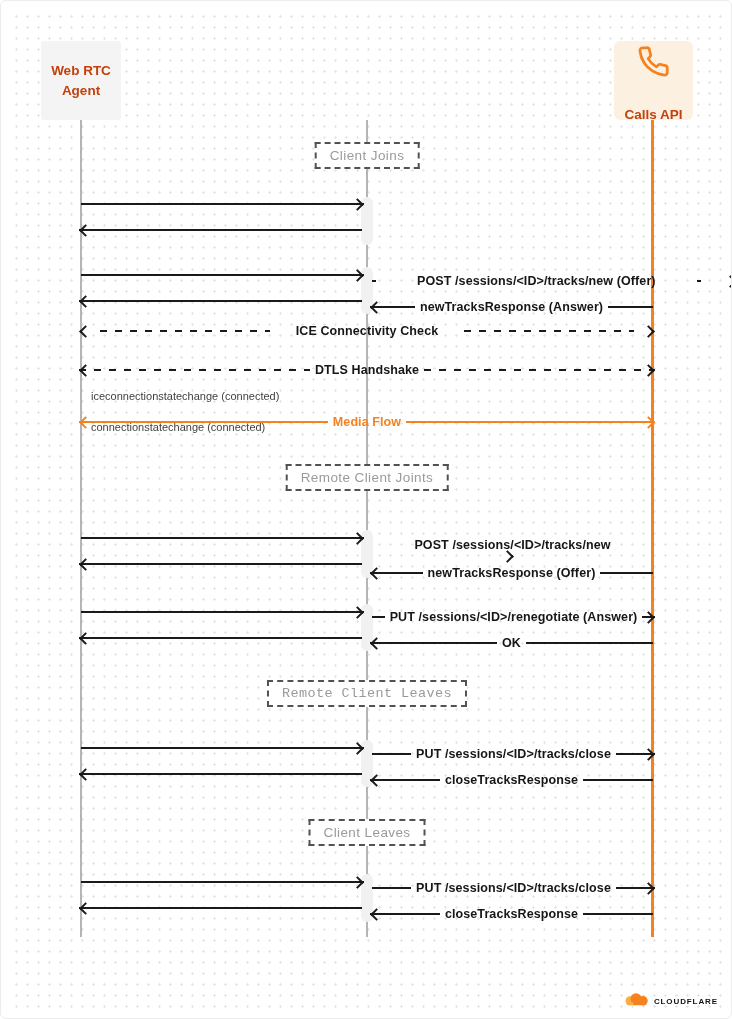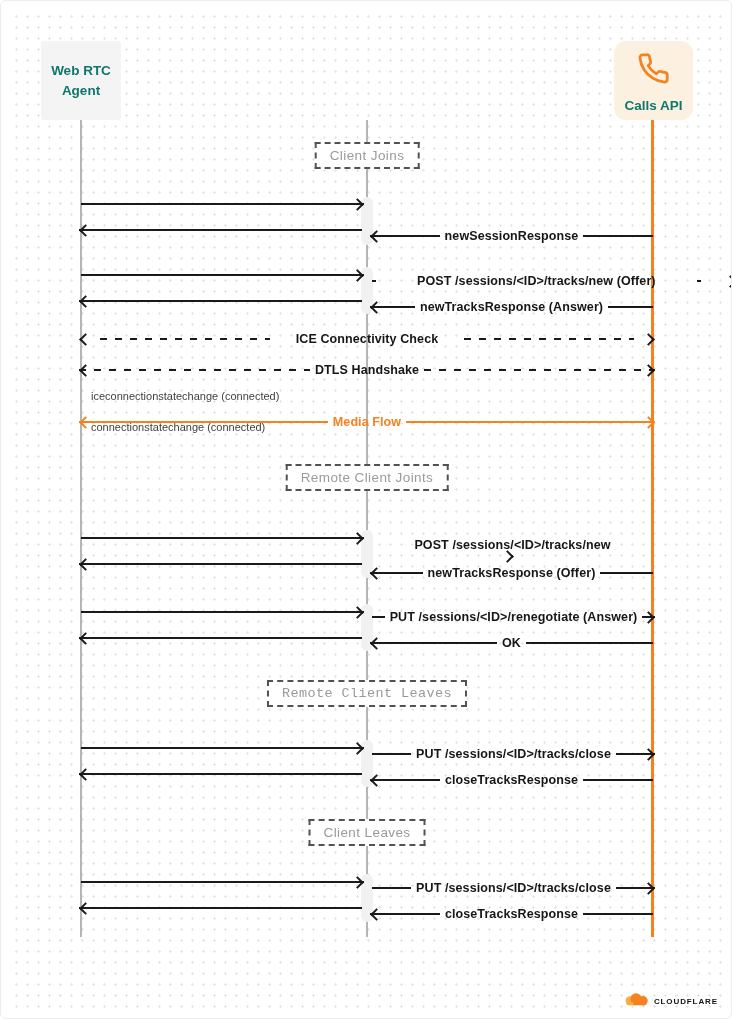--- a/index.html
+++ b/index.html
@@ -15,22 +15,22 @@
 
   
   .lifeline{position:absolute;top:119px;height:817px;width:2px;background:var(--lifeline);}
   .lifeline.orange{width:2.5px;background:var(--accent);}
 
   
   .act{position:absolute;left:360px;width:12px;background:#f1f1f2;border-radius:6px;}
 
   
   .actor{position:absolute;top:40px;height:79px;background:#f4f4f5;border-radius:3px;display:flex;flex-direction:column;align-items:center;justify-content:center;text-align:center;}
-  .actor .alabel{font-size:13.5px;font-weight:700;color:#0f766e;line-height:1.45;white-space:pre-line;}
-  .actor.calls{background:#fcf0e1;border-radius:12px;justify-content:flex-start;padding-top:11px;gap:7px;}
+  .actor .alabel{font-size:13.5px;font-weight:700;color:#c2410c;line-height:1.45;white-space:pre-line;}
+  .actor.calls{background:#fcf0e1;border-radius:6px;justify-content:flex-start;padding-top:4px;gap:23px;}
 
   
   .seg{position:absolute;height:12px;display:flex;align-items:center;}
   .l{left:80px;width:281px;}
   .r{left:371px;width:281px;}
   .f{left:80px;width:572px;}
   .ln{flex:1 1 auto;height:2.5px;min-width:4px;background:var(--arrow);}
   .dashln{flex:1 1 auto;height:2.5px;min-width:4px;background:repeating-linear-gradient(90deg,var(--arrow) 0 7px,transparent 7px 15px);}
   .chev{flex:0 0 auto;width:9px;height:9px;border-style:solid;border-color:var(--arrow);border-width:2.5px 2.5px 0 0;}
   .chev.cr{transform:rotate(45deg);margin-left:-11px;}
@@ -87,26 +87,20 @@
   <div class="phase" style="top:818px;">Client Leaves</div>
 
   <div class="seg l" style="top:197px;">
     <span class="ln"></span>
       <span class="chev cr"></span>
   </div>
   <div class="seg l" style="top:223px;">
     <span class="chev cl"></span>
       <span class="ln"></span>
   </div>
-  <div class="seg r" style="top:229px;">
-    <span class="chev cl"></span>
-      <span class="ln"></span>
-    <span class="mlabel">newSessionResponse</span>
-    <span class="ln"></span>
-  </div>
 
   <div class="seg l" style="top:268px;">
     <span class="ln"></span>
       <span class="chev cr"></span>
   </div>
   <div class="seg r" style="top:274px;gap:36px;">
     <span class="ln"></span>
     <span class="mlabel">POST /sessions/&lt;ID&gt;/tracks/new (Offer)</span>
     <span class="ln"></span>
       <span class="chev cr"></span>
@@ -115,21 +109,21 @@
     <span class="chev cl"></span>
       <span class="ln"></span>
   </div>
   <div class="seg r" style="top:300px;">
     <span class="chev cl"></span>
       <span class="ln"></span>
     <span class="mlabel">newTracksResponse (Answer)</span>
     <span class="ln"></span>
   </div>
 
-  <div class="seg f" style="top:332px;gap:21px;">
+  <div class="seg f" style="top:324px;gap:21px;">
     <span class="chev cl"></span>
       <span class="dashln"></span>
     <span class="mlabel">ICE Connectivity Check</span>
     <span class="dashln"></span>
       <span class="chev cr"></span>
   </div>
   <div class="sub" style="top:343px;">iceconnectionstatechange (connected)</div>
 
   <div class="seg f" style="top:363px;">
     <span class="chev cl"></span>

